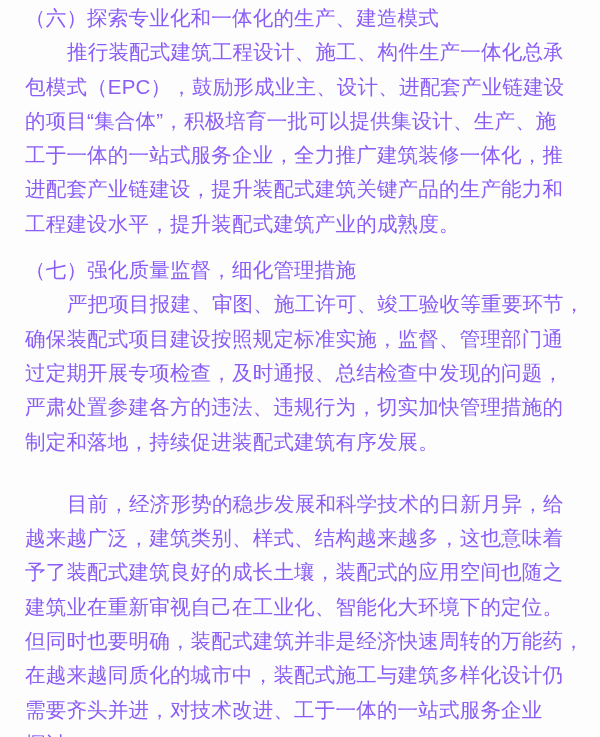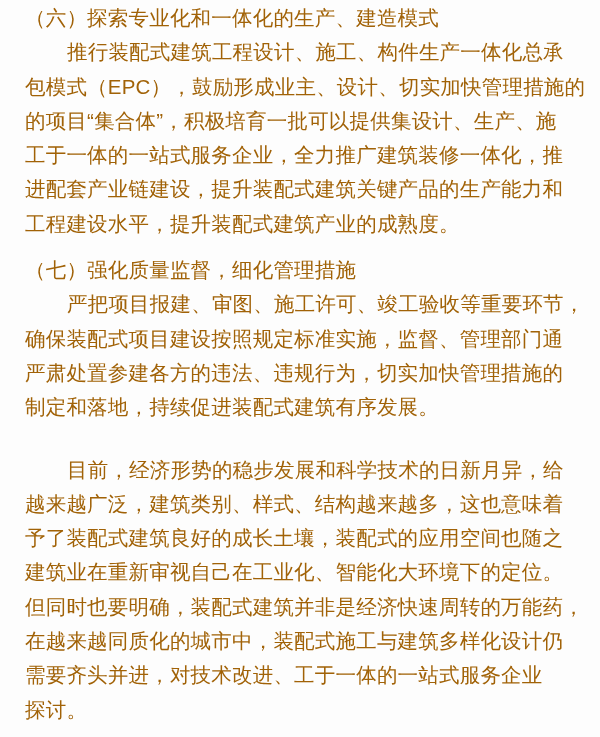--- a/index.html
+++ b/index.html
@@ -11,21 +11,21 @@
     height: 737px;
     background: #fdfdfd;
     overflow: hidden;
     font-family: "Liberation Sans", "DejaVu Sans", sans-serif;
   }
   .page {
     box-sizing: border-box;
     width: 600px;
     height: 737px;
     padding: 1px 24px 0 25px;
-    color: #a16207;
+    color: #8b5cf6;
     font-size: 20.5px;
     line-height: 34.3px;
   }
   .line {
     white-space: nowrap;
     letter-spacing: 0.2px;
   }
   .line.indent {
     padding-left: 42px;
   }
@@ -40,34 +40,35 @@
 <body>
 
 <div class="page">
 
   <div class="block">
     <div class="line">（六）探索专业化和一体化的生产、建造模式</div>
   </div>
 
   <div class="block">
     <div class="line indent">推行装配式建筑工程设计、施工、构件生产一体化总承</div>
-    <div class="line">包模式（EPC），鼓励形成业主、设计、切实加快管理措施的</div>
+    <div class="line">包模式（EPC），鼓励形成业主、设计、进配套产业链建设</div>
     <div class="line">的项目“集合体”，积极培育一批可以提供集设计、生产、施</div>
     <div class="line">工于一体的一站式服务企业，全力推广建筑装修一体化，推</div>
     <div class="line">进配套产业链建设，提升装配式建筑关键产品的生产能力和</div>
     <div class="line">工程建设水平，提升装配式建筑产业的成熟度。</div>
   </div>
 
   <div class="block heading-gap">
     <div class="line">（七）强化质量监督，细化管理措施</div>
   </div>
 
   <div class="block">
     <div class="line indent">严把项目报建、审图、施工许可、竣工验收等重要环节，</div>
     <div class="line">确保装配式项目建设按照规定标准实施，监督、管理部门通</div>
+    <div class="line">过定期开展专项检查，及时通报、总结检查中发现的问题，</div>
     <div class="line">严肃处置参建各方的违法、违规行为，切实加快管理措施的</div>
     <div class="line">制定和落地，持续促进装配式建筑有序发展。</div>
   </div>
 
   <div class="block para-gap">
     <div class="line indent">目前，经济形势的稳步发展和科学技术的日新月异，给</div>
     <div class="line">越来越广泛，建筑类别、样式、结构越来越多，这也意味着</div>
     <div class="line">予了装配式建筑良好的成长土壤，装配式的应用空间也随之</div>
     <div class="line">建筑业在重新审视自己在工业化、智能化大环境下的定位。</div>
     <div class="line">但同时也要明确，装配式建筑并非是经济快速周转的万能药，</div>

